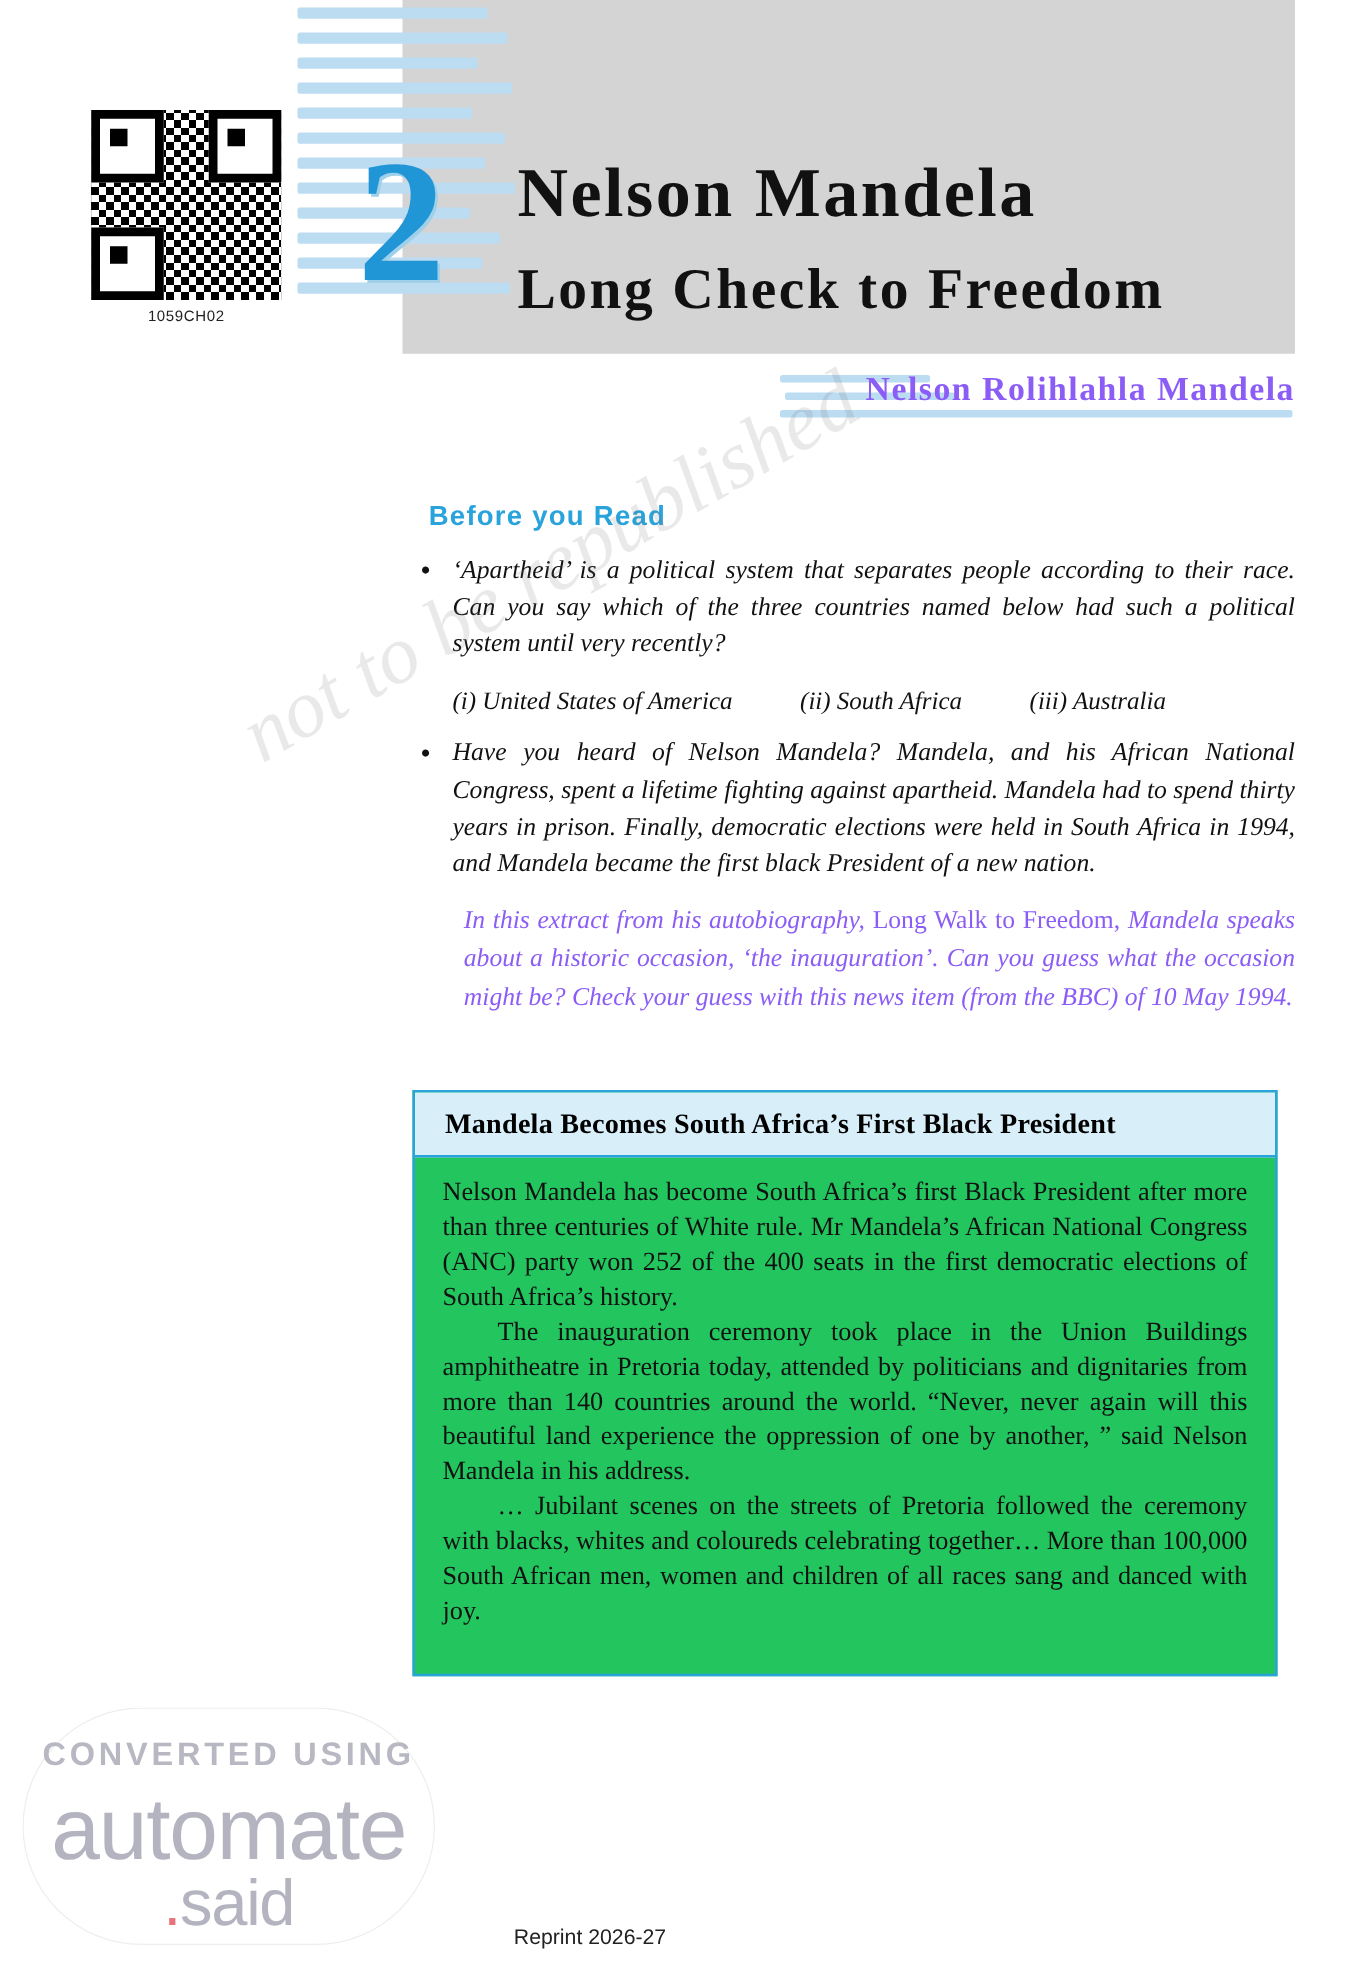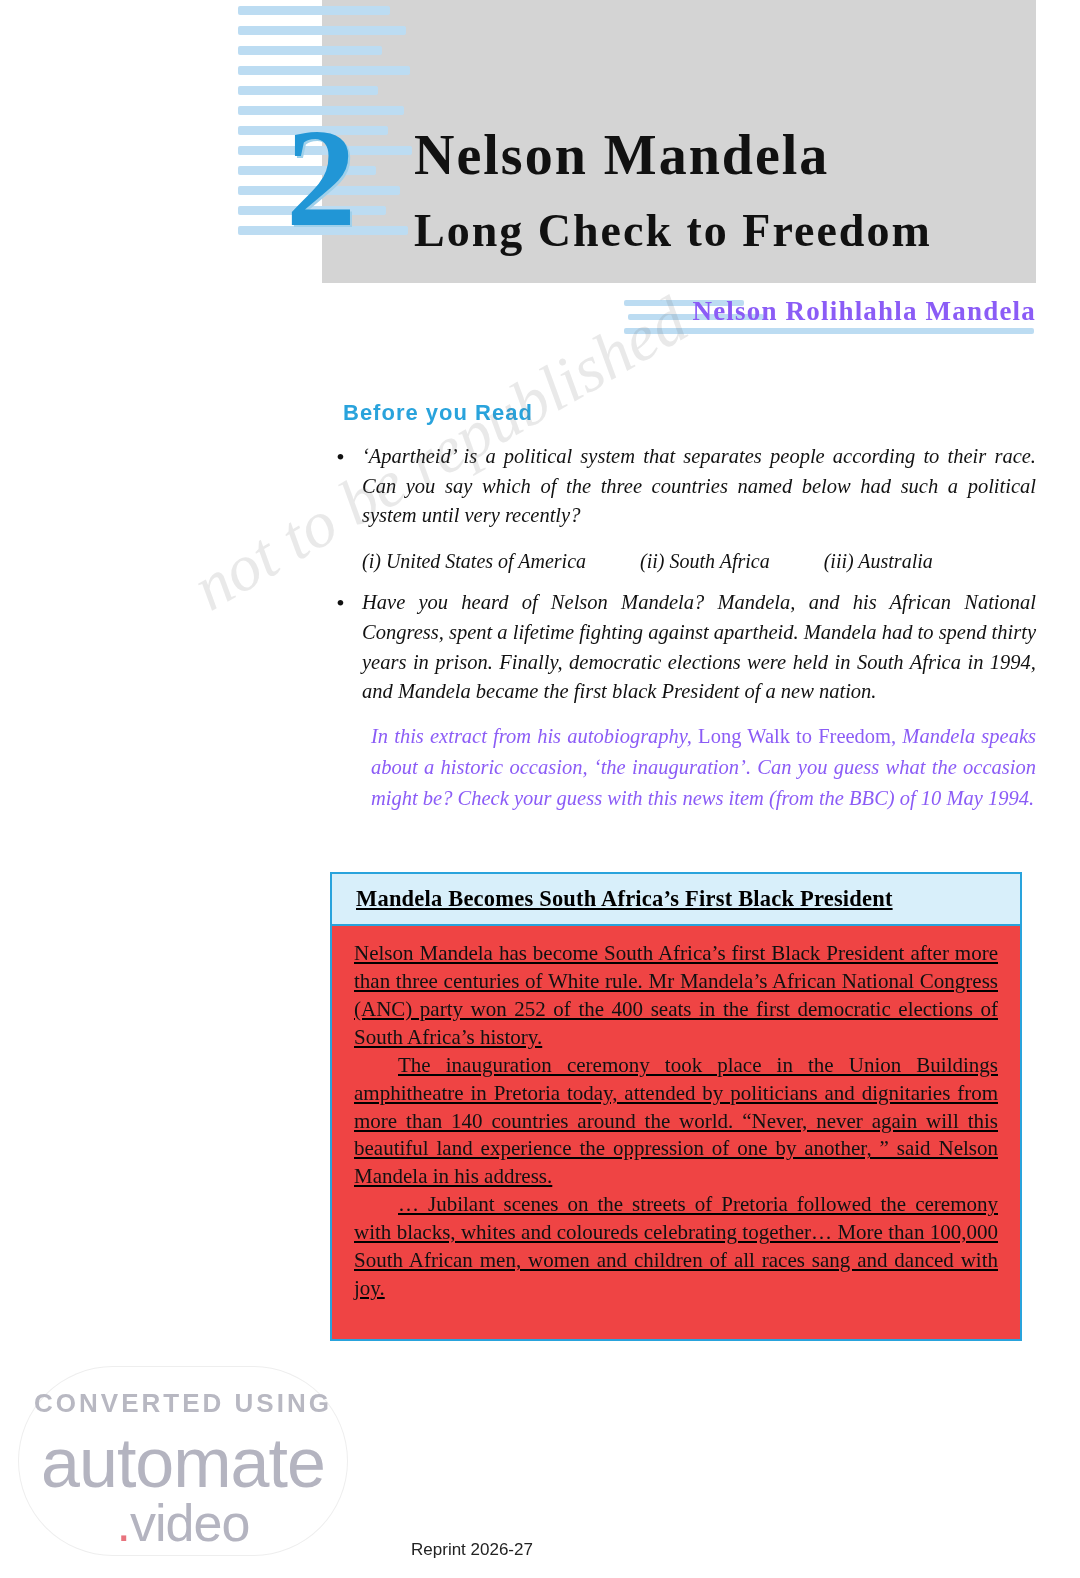--- a/index.html
+++ b/index.html
@@ -204,22 +204,21 @@
   }
   .intro-para .roman { font-style: normal; }
 
   
   .news-box {
     position: absolute;
     left: 330px;
     top: 872px;
     width: 688px;
     border: 2px solid #29a3dc;
-    background: #ef4444;
-    text-decoration: underline;
+    background: #22c55e;
   }
   .news-title {
     background: #d8effa;
     border-bottom: 2px solid #29a3dc;
     font-family: "Liberation Serif", serif;
     font-weight: bold;
     font-size: 22.5px;
     padding: 12px 16px 12px 24px;
     color: #000;
     letter-spacing: 0.2px;
@@ -309,20 +308,28 @@
     <i style="top:86px;width:140px;"></i>
     <i style="top:106px;width:166px;"></i>
     <i style="top:126px;width:150px;"></i>
     <i style="top:146px;width:174px;"></i>
     <i style="top:166px;width:138px;"></i>
     <i style="top:186px;width:162px;"></i>
     <i style="top:206px;width:148px;"></i>
     <i style="top:226px;width:170px;"></i>
   </div>
 
+  <div class="qr-wrap">
+    <div class="qr">
+      <div class="fp tl"></div>
+      <div class="fp tr"></div>
+      <div class="fp bl"></div>
+    </div>
+    <div class="qr-label">1059CH02</div>
+  </div>
 
   <div class="chapter-num">2</div>
   <div class="title-main">Nelson Mandela</div>
   <div class="title-sub">Long Check to Freedom</div>
 
   <div class="author-rule">
     <i style="top:0;width:120px;"></i>
     <i style="top:14px;width:136px;left:4px;"></i>
     <i style="top:28px;width:410px;left:0;"></i>
   </div>
@@ -362,18 +369,18 @@
       <p>Nelson Mandela has become South Africa’s first Black President after more than three centuries of White rule. Mr Mandela’s African National Congress (ANC) party won 252 of the 400 seats in the first democratic elections of South Africa’s history.</p>
       <p>The inauguration ceremony took place in the Union Buildings amphitheatre in Pretoria today, attended by politicians and dignitaries from more than 140 countries around the world. “Never, never again will this beautiful land experience the oppression of one by another, ” said Nelson Mandela in his address.</p>
       <p>… Jubilant scenes on the streets of Pretoria followed the ceremony with blacks, whites and coloureds celebrating together… More than 100,000 South African men, women and children of all races sang and danced with joy.</p>
     </div>
   </div>
 
   <div class="badge">
     <div class="b1">CONVERTED USING</div>
     <div class="b2">automate</div>
     <div class="b3">
-      <span class="dot">.</span><span>video</span>
+      <span class="dot">.</span><span>said</span>
     </div>
   </div>
 
   <div class="footer">Reprint 2026-27</div>
 </div>
 
 </body></html>

